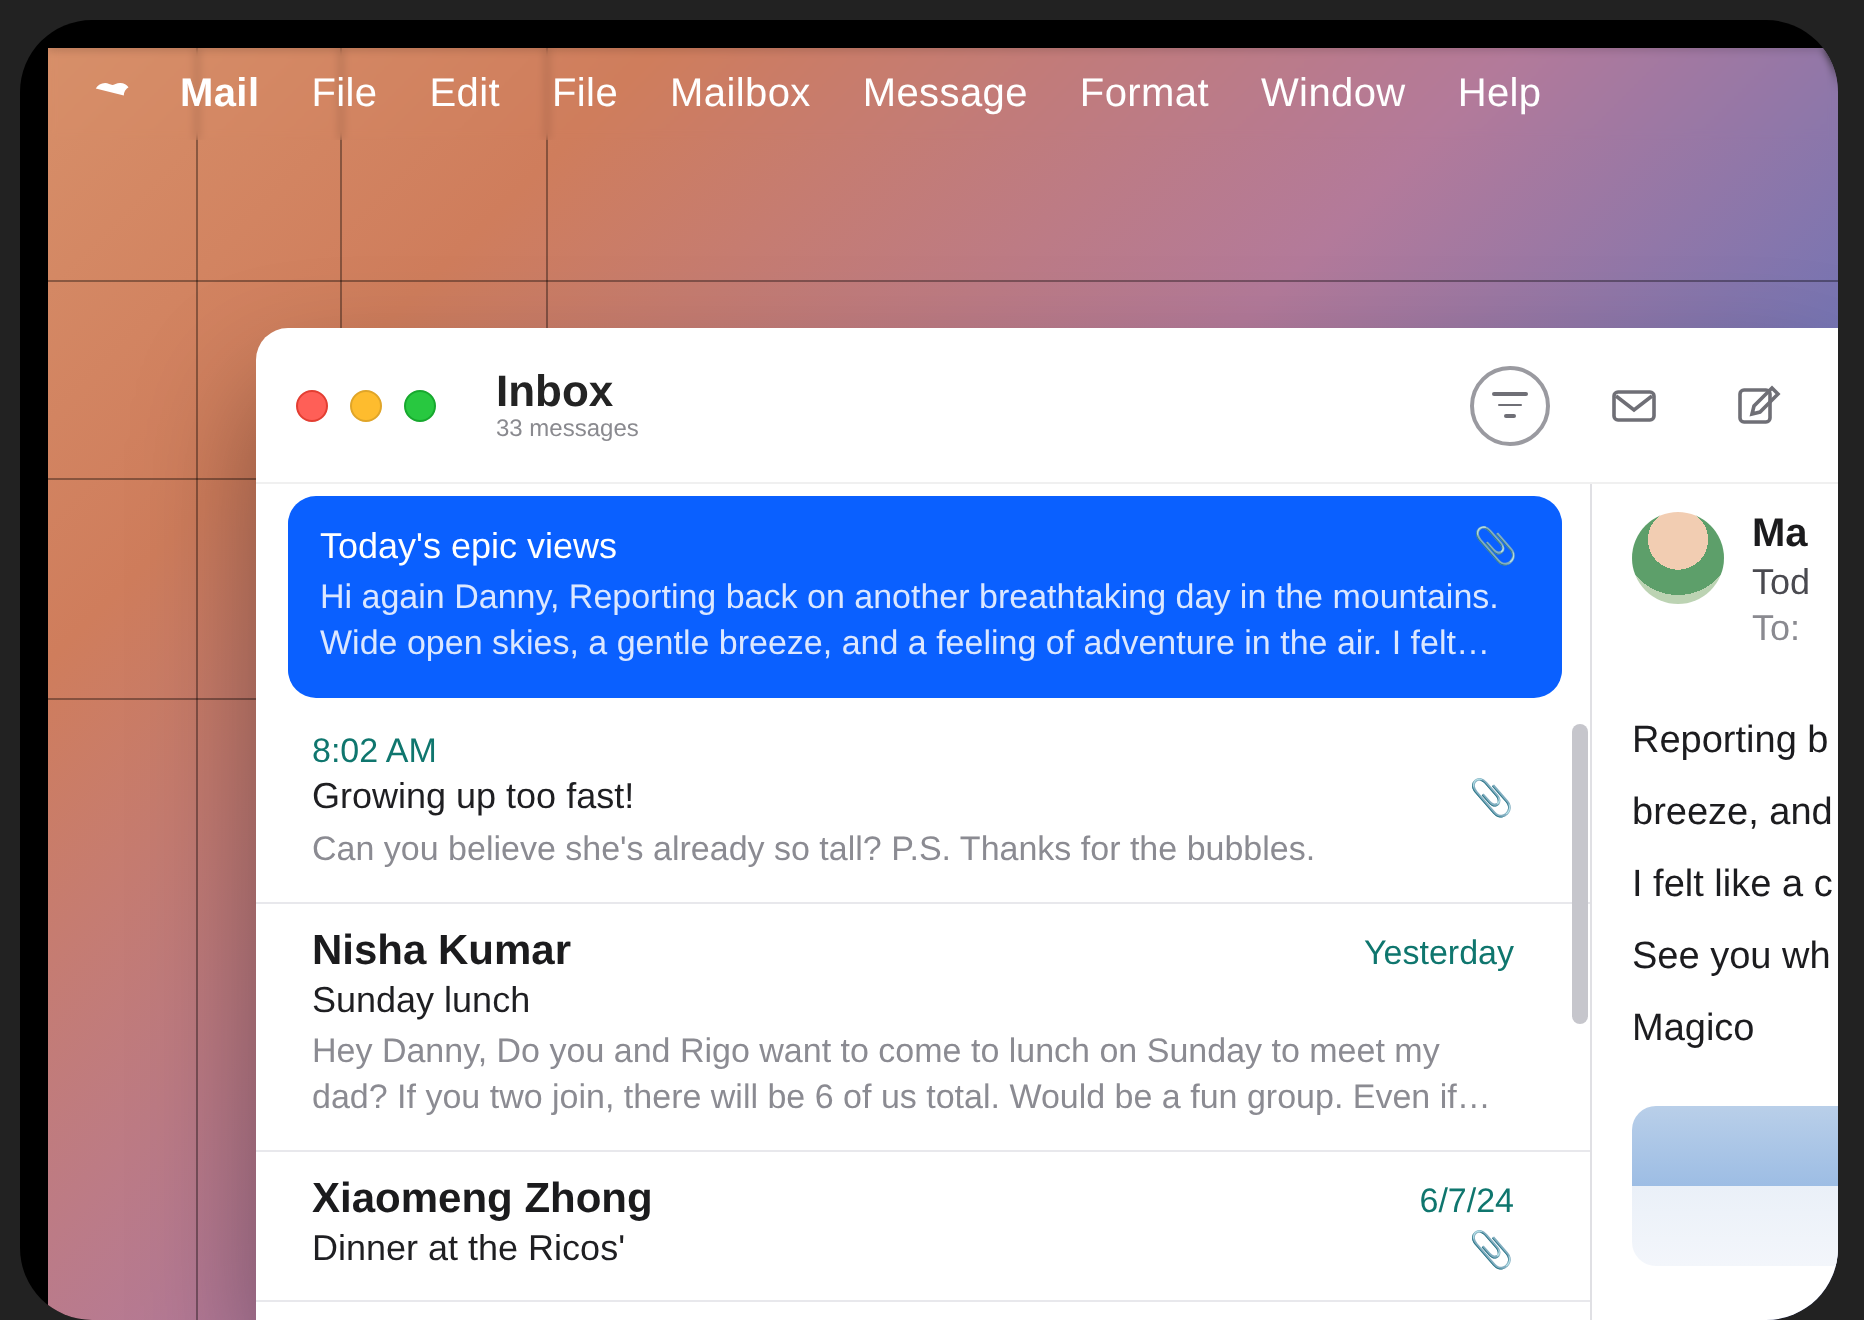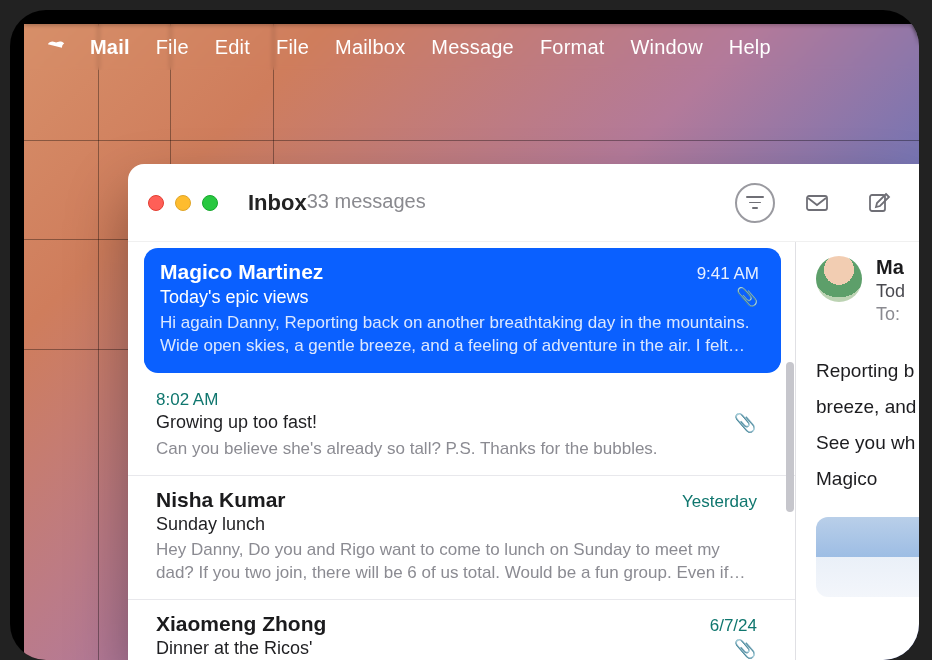--- a/index.html
+++ b/index.html
@@ -39,23 +39,23 @@
   }
   .toolbar {
     height:78px; border-bottom:1px solid rgba(0,0,0,0.06);
     display:flex; align-items:center; padding:0 20px;
   }
   .traffic { display:flex; gap:11px; margin-right:30px; }
   .traffic span { width:16px; height:16px; border-radius:50%; display:block; }
   .tl-close { background:#ff5f57; border:1px solid #e33e32; }
   .tl-min   { background:#febc2e; border:1px solid #e0a528; }
   .tl-max   { background:#28c840; border:1px solid #17a82e; }
-  .titleblk { display:flex; flex-direction:row; line-height:1.15; }
+  .titleblk { display:flex; flex-direction:column; line-height:1.15; }
   .titleblk .t { font-size:22px; font-weight:700; color:#232323; }
-  .titleblk .s { font-size:20px; color:#8a8a8f; }
+  .titleblk .s { font-size:12px; color:#8a8a8f; }
   .toolbar .spacer { flex:1; }
   .tbtn { width:40px; height:40px; border-radius:20px; display:flex; align-items:center; justify-content:center; margin-left:22px; color:#6f6f76; }
   .tbtn.circle { border:2px solid #9a9aa0; }
   .tbtn svg { width:24px; height:24px; stroke:#6f6f76; stroke-width:1.8; fill:none; }
   .tbtn.filter span{ display:block;height:1.8px;background:#6f6f76;border-radius:2px;margin:2px 0;}
   .tbtn.filter .l1{width:18px;} .tbtn.filter .l2{width:12px;} .tbtn.filter .l3{width:6px;}
   .filterwrap{display:flex;flex-direction:column;align-items:center}
 
   .body { flex:1; display:flex; min-height:0; }
 
@@ -171,24 +171,20 @@
               <path d="M19 3l3 3-9 9-4 1 1-4 9-9z"></path>
             </svg>
         </div>
       </div>
 
       <div class="body">
 
         <div class="list">
           <div id="msglist">
               <div class="msg sel">
-                <div class="row1">
-                  <span class="from">Magico Martinez</span>
-                  <span class="time">9:41 AM</span>
-                </div>
                 <div class="row2">
                   <span class="subj">Today's epic views</span>
                   <span class="clip">📎</span>
                 </div>
                 <div class="prev">Hi again Danny, Reporting back on another breathtaking day in the mountains. Wide open skies, a gentle breeze, and a feeling of adventure in the air. I felt lik…</div>
               </div>
               <div class="msg">
                 <div class="row1">
                   <span class="time">8:02 AM</span>
                 </div>
@@ -227,20 +223,21 @@
             <div class="avatar"></div>
             <div class="hlines">
               <span class="n">Ma</span>
               <span class="s2">Tod</span>
               <span class="to">To:</span>
             </div>
           </div>
           <div class="bodytext">
             <div>Reporting b</div>
             <div>breeze, and</div>
+            <div>I felt like a c</div>
             <div>See you wh</div>
             <div>Magico</div>
           </div>
           <div class="att"></div>
         </div>
 
       </div>
     </div>
 
   </div>

